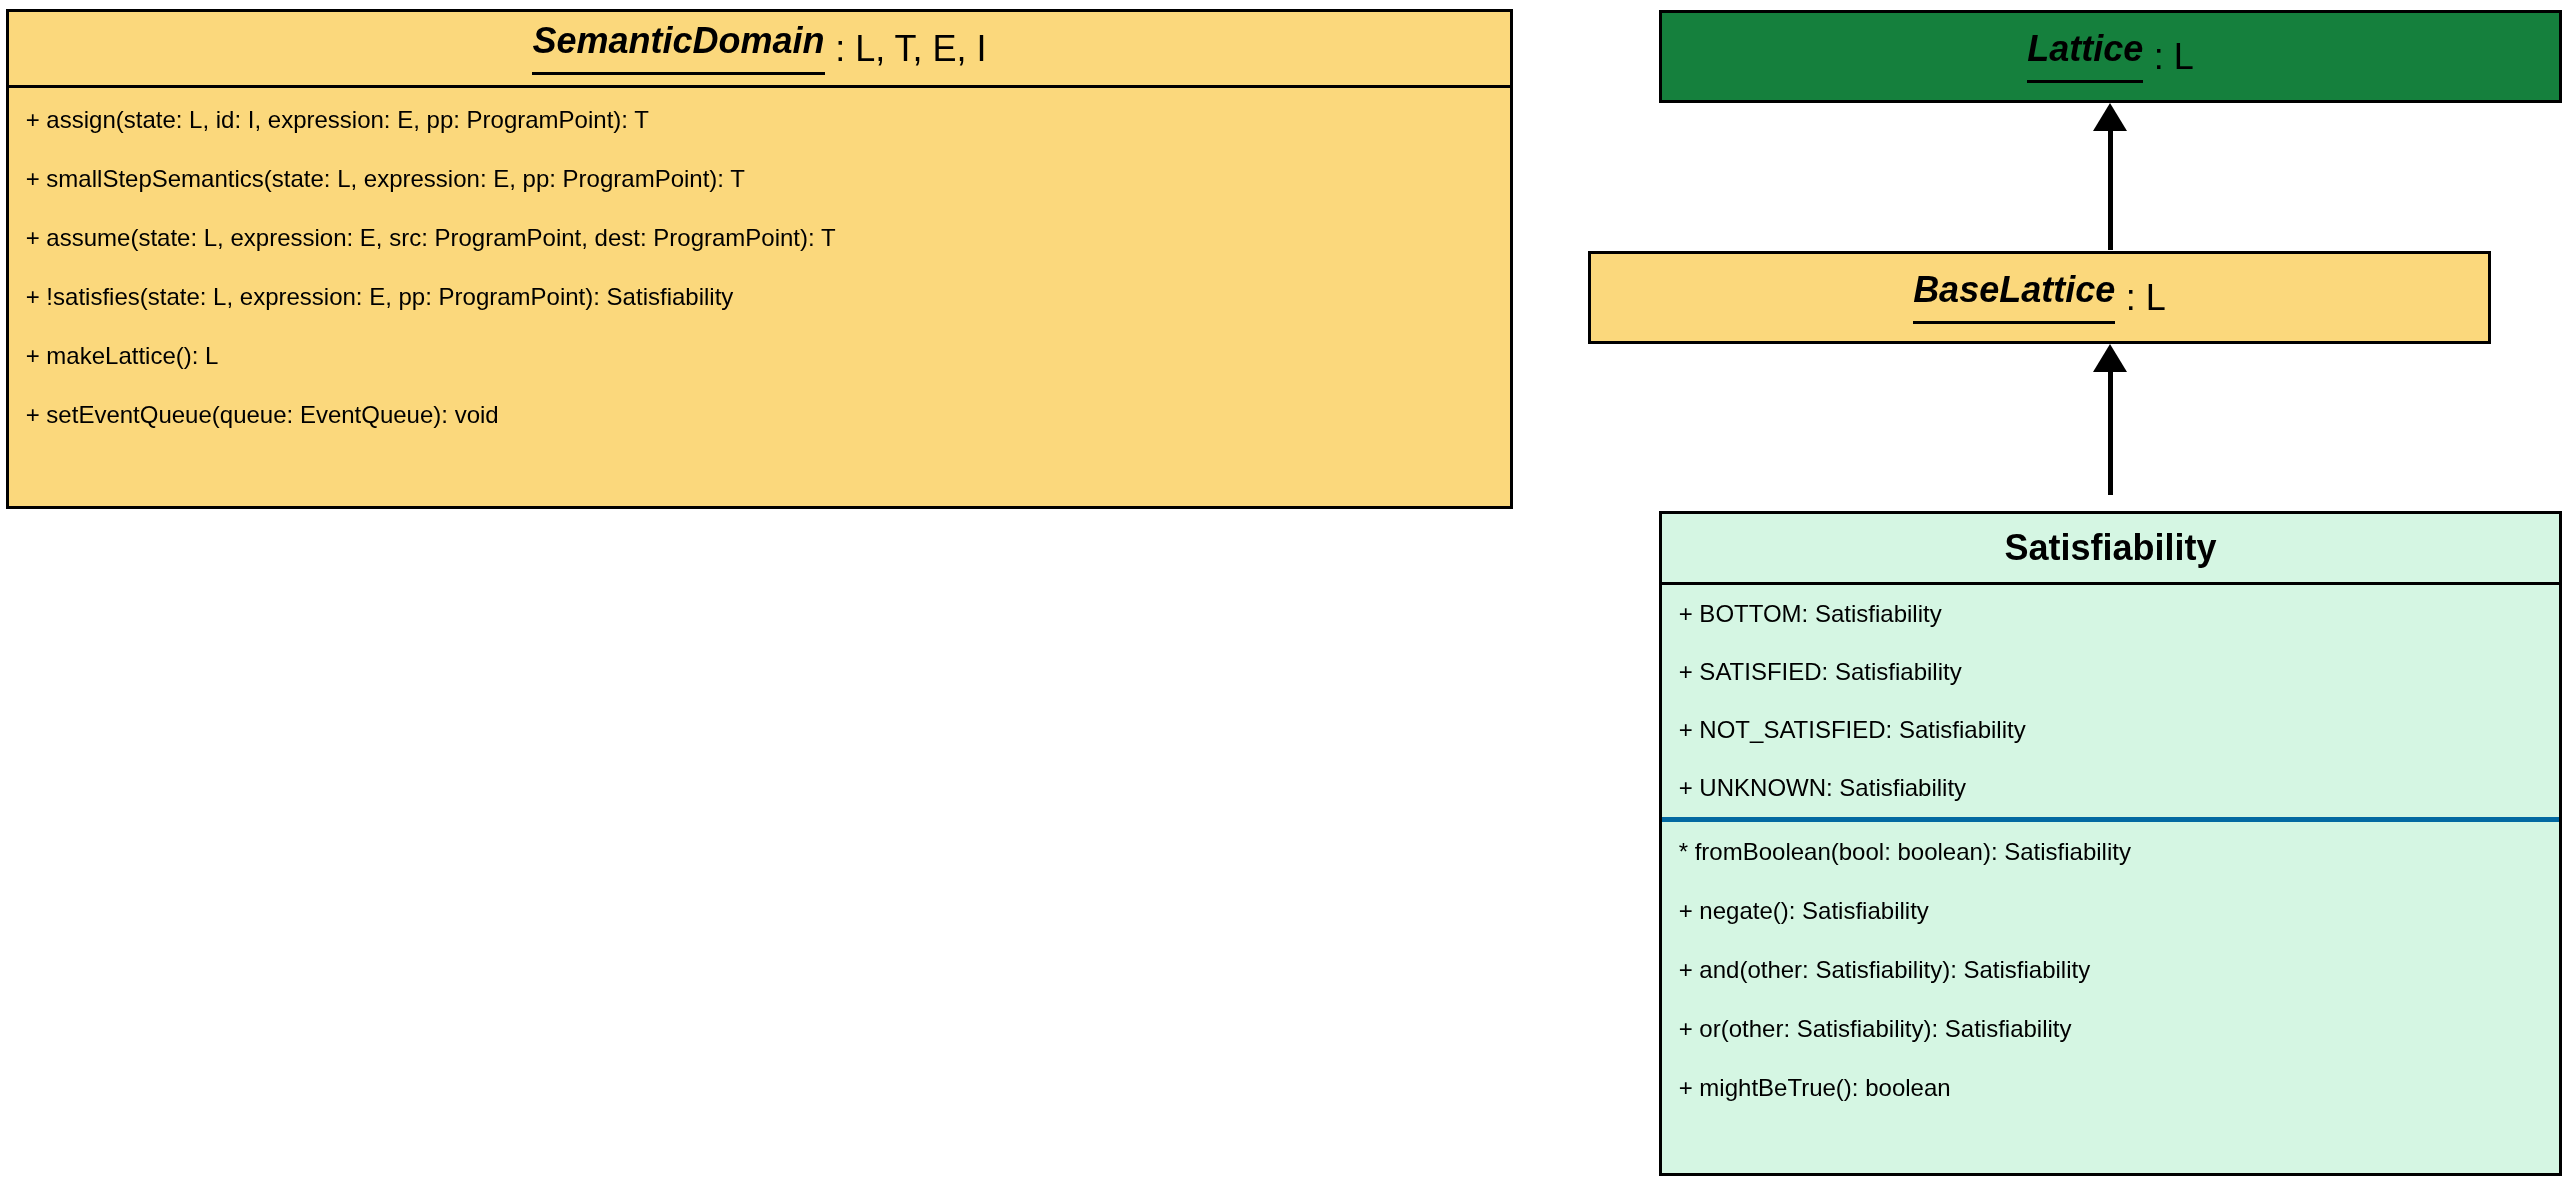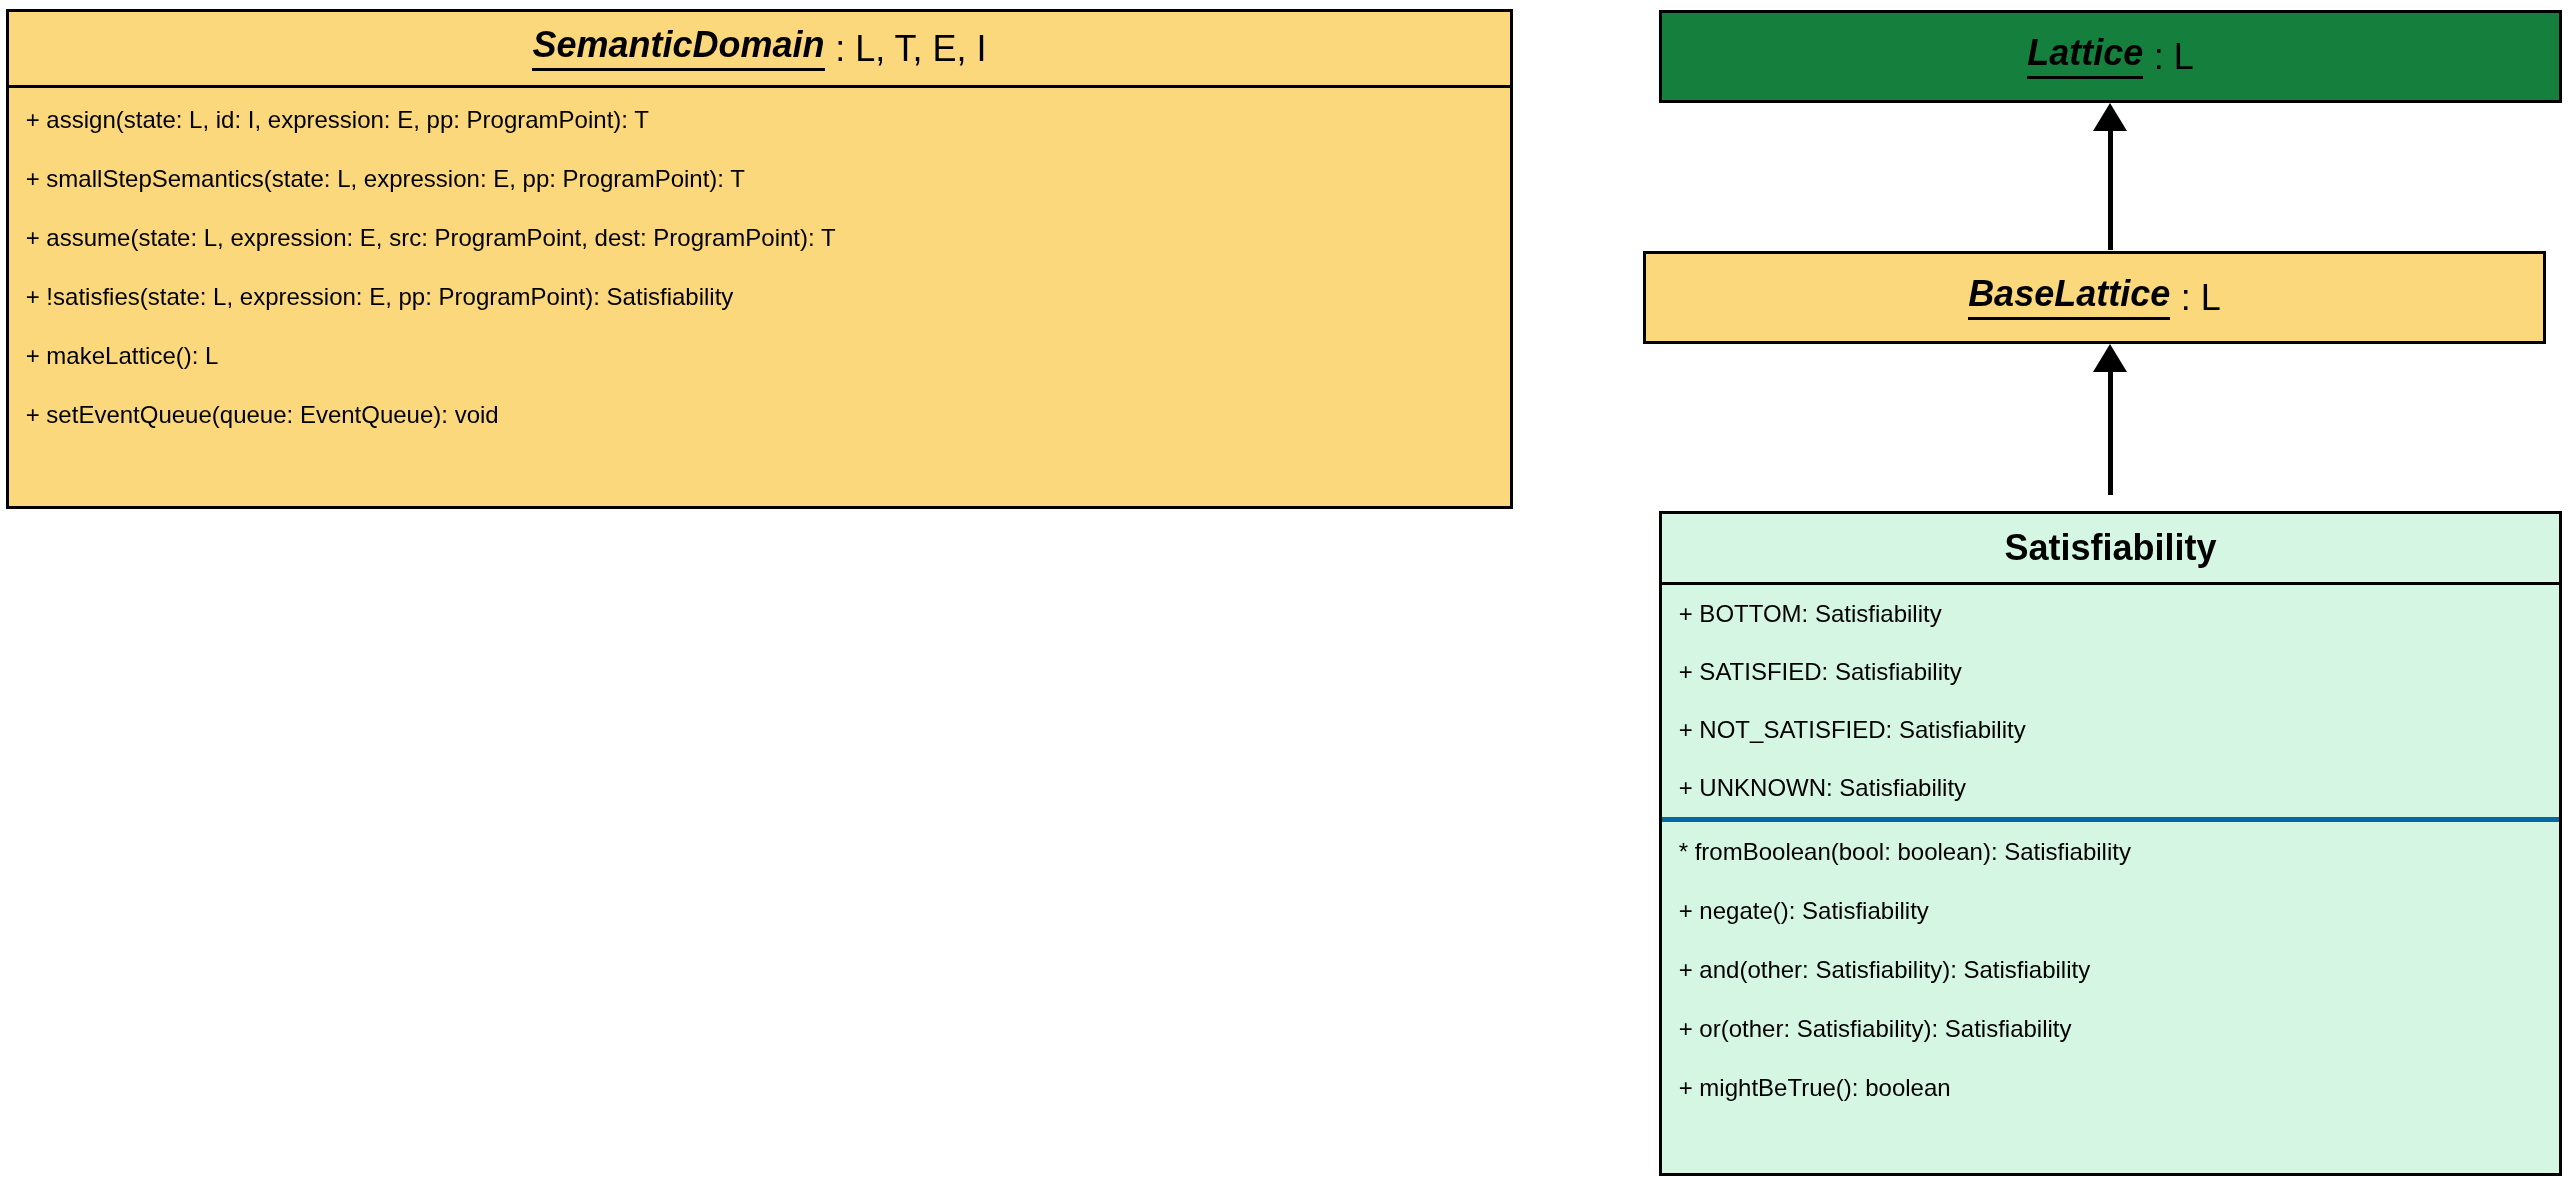--- a/index.html
+++ b/index.html
@@ -32,21 +32,21 @@
   }
   .uml-title.with-sep {
     border-bottom: 3px solid #000000;
   }
   .uml-title.fill-height {
     height: 100%;
   }
   .uname {
     display: inline-block;
     border-bottom: 3.8px solid #000000;
-    padding-bottom: 4px;
+    padding-bottom: 13px;
     line-height: 1.05;
   }
   .abstract .uname {
     font-style: italic;
   }
   .usuffix {
     font-weight: normal;
     margin-left: 10.6px;
   }
   .compartment {
@@ -98,21 +98,21 @@
     </div>
   </section>
 
   <section class="uml-class abstract" style="left: 1659px; top: 10px; width: 903px; height: 93px; background-color: #15803d;">
     <header class="uml-title fill-height">
       <span class="uname">Lattice</span>
         <span class="usuffix">: L</span>
     </header>
   </section>
 
-  <section class="uml-class abstract" style="left: 1643px; top: 251px; width: 903px; height: 93px; background-color: rgb(251, 216, 124);">
+  <section class="uml-class abstract" style="left: 1588px; top: 251px; width: 903px; height: 93px; background-color: rgb(251, 216, 124);">
     <header class="uml-title fill-height">
       <span class="uname">BaseLattice</span>
         <span class="usuffix">: L</span>
     </header>
   </section>
 
   <section class="uml-class concrete" style="left: 1659px; top: 511px; width: 903px; height: 665px; background-color: rgb(213, 246, 227);">
     <header class="uml-title with-sep" style="height:68px;">
       <span>Satisfiability</span>
     </header>

